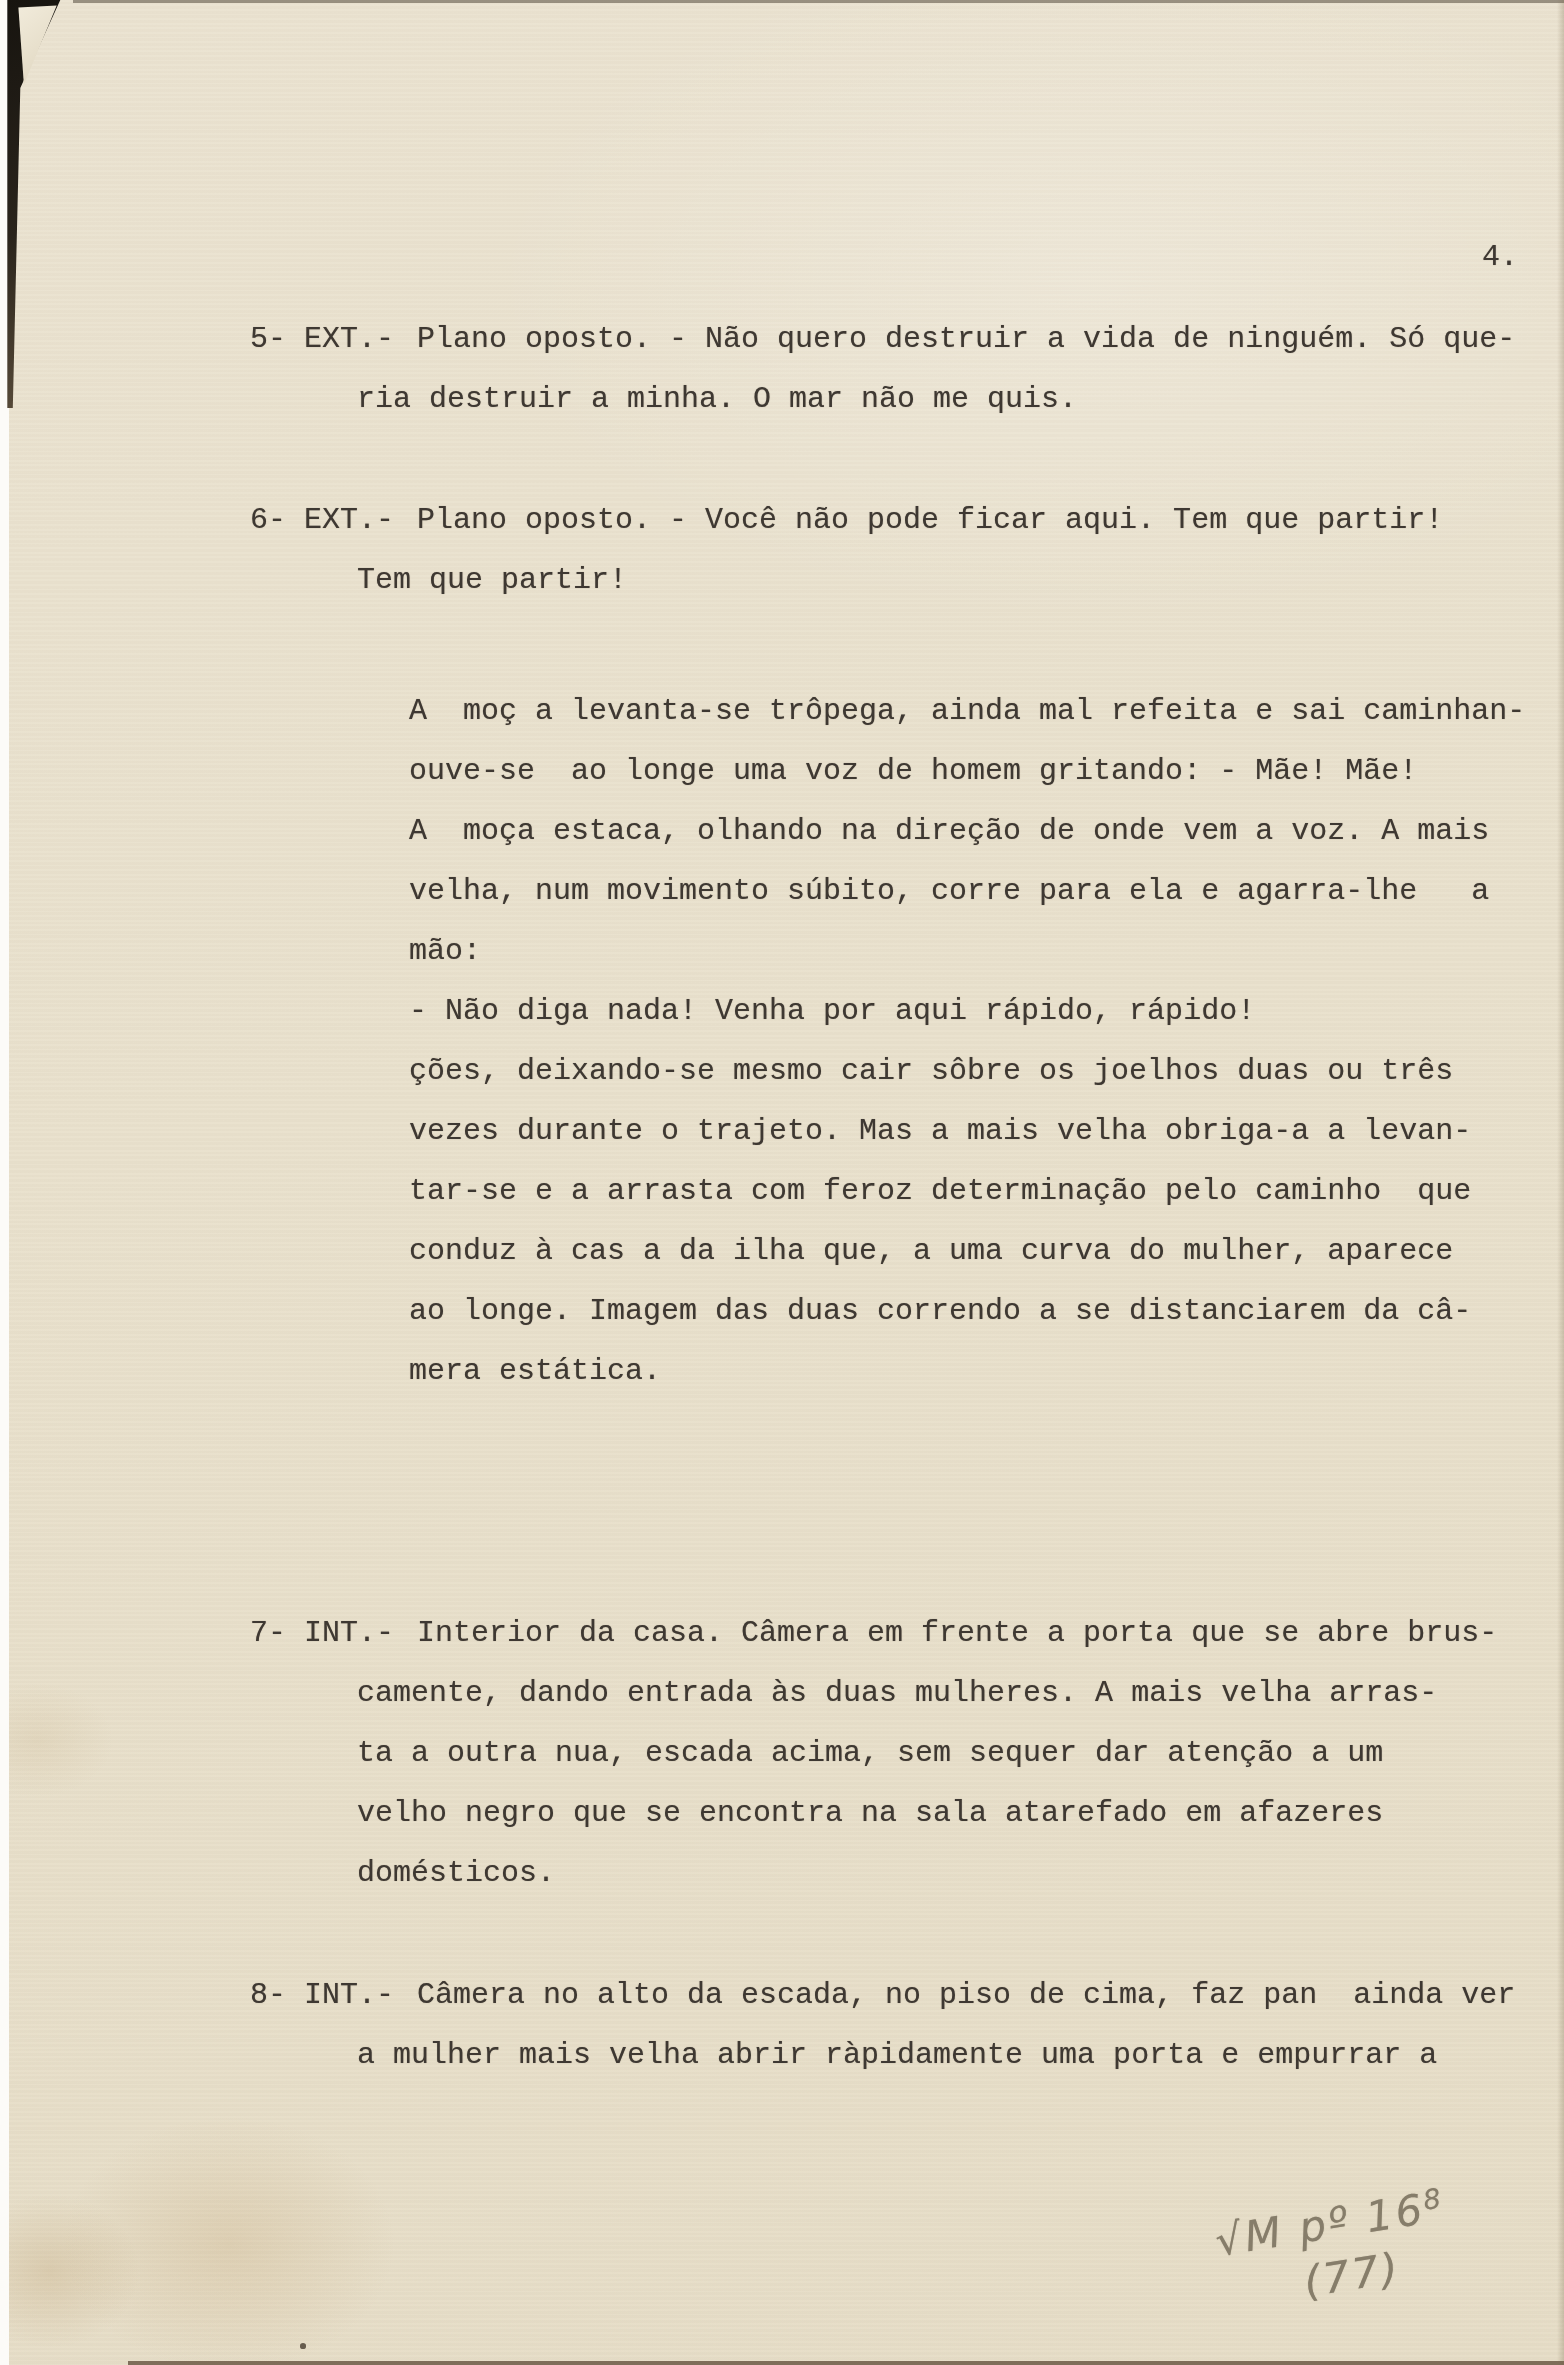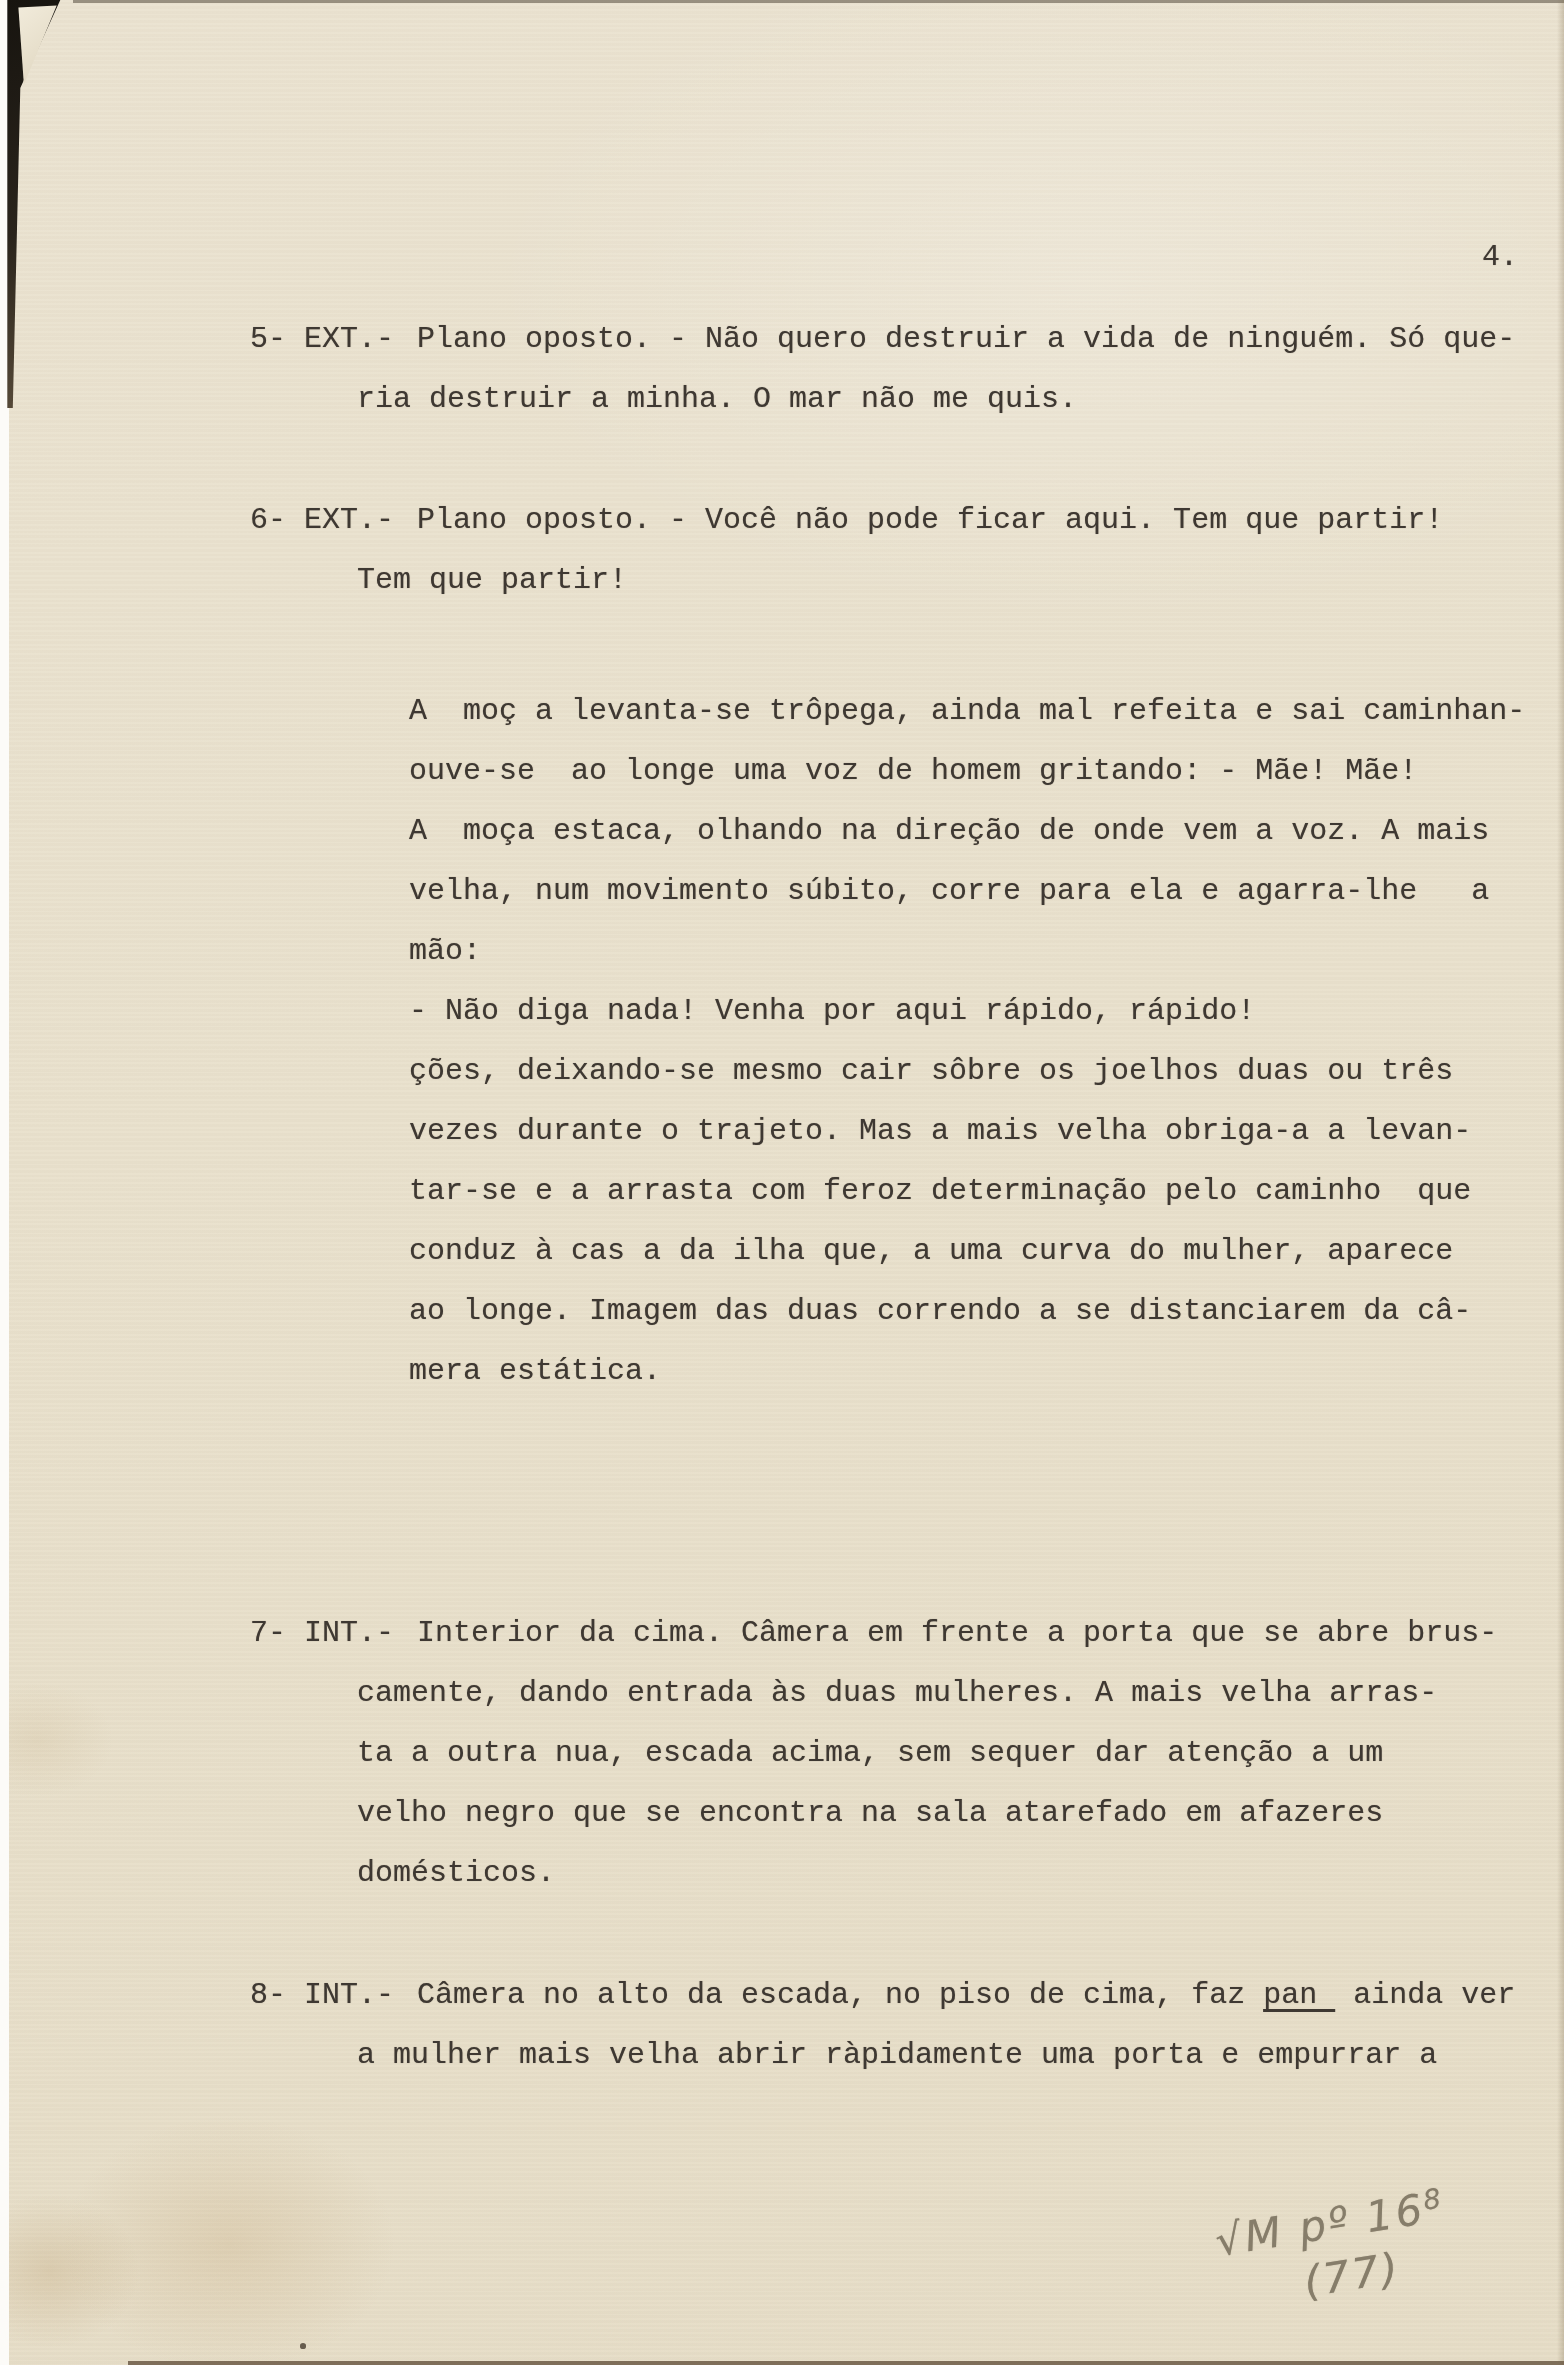--- a/index.html
+++ b/index.html
@@ -37,21 +37,21 @@
   .speck{position:absolute;width:6.4px;height:5.5px;border-radius:50%;background:#473c30;opacity:.8;}
 
   
   .type{color:#3e3832;font-size:30px;line-height:60px;text-shadow:0 0 0.9px rgba(62,50,38,.45);}
   .pagenum{position:absolute;left:1482px;top:227px;}
   .scene{position:absolute;left:250px;width:1154px;}
   .para{position:absolute;left:409px;width:1117px;}
   .line{white-space:pre;}
   .label{display:inline-block;width:167px;white-space:pre;}
   .indent{margin-left:107px;}
-  .u{text-decoration:underline;text-underline-offset:6.4px;text-decoration-thickness:2.7px;}
+  .u{text-underline-offset:6.4px;text-decoration-thickness:2.7px;}
 
   
   .handnote{
     position:absolute;left:1218px;top:2191px;
     transform:rotate(-9deg);
     font-family:"DejaVu Sans",sans-serif;font-style:italic;
     color:#867d6a;font-size:42px;line-height:48px;letter-spacing:2.7px;
     text-shadow:0 0 0.9px rgba(120,110,90,.5);
   }
   .handnote sup{font-size:27.5px;vertical-align:13px;letter-spacing:0;}
@@ -83,21 +83,21 @@
     <div class="line">- Não diga nada! Venha por aqui rápido, rápido!</div>
     <div class="line">ções, deixando-se mesmo cair sôbre os joelhos duas ou três</div>
     <div class="line">vezes durante o trajeto. Mas a mais velha obriga-a a levan-</div>
     <div class="line">tar-se e a arrasta com feroz determinação pelo caminho  que</div>
     <div class="line">conduz à cas a da ilha que, a uma curva do mulher, aparece</div>
     <div class="line">ao longe. Imagem das duas correndo a se distanciarem da câ-</div>
     <div class="line">mera estática.</div>
   </section>
 
   <section class="scene type" style="top:1603px">
-    <div class="line"><span class="label">7- INT.- </span><span>Interior da cima. Câmera em frente a porta que se abre brus-</span></div>
+    <div class="line"><span class="label">7- INT.- </span><span>Interior da casa. Câmera em frente a porta que se abre brus-</span></div>
     <div class="line indent">camente, dando entrada às duas mulheres. A mais velha arras-</div>
     <div class="line indent">ta a outra nua, escada acima, sem sequer dar atenção a um</div>
     <div class="line indent">velho negro que se encontra na sala atarefado em afazeres</div>
     <div class="line indent">domésticos.</div>
   </section>
 
   <section class="scene type" style="top:1965px">
     <div class="line"><span class="label">8- INT.- </span><span>Câmera no alto da escada, no piso de cima, faz </span><span class="u">pan </span><span> ainda ver</span></div>
     <div class="line indent">a mulher mais velha abrir ràpidamente uma porta e empurrar a</div>
   </section>

